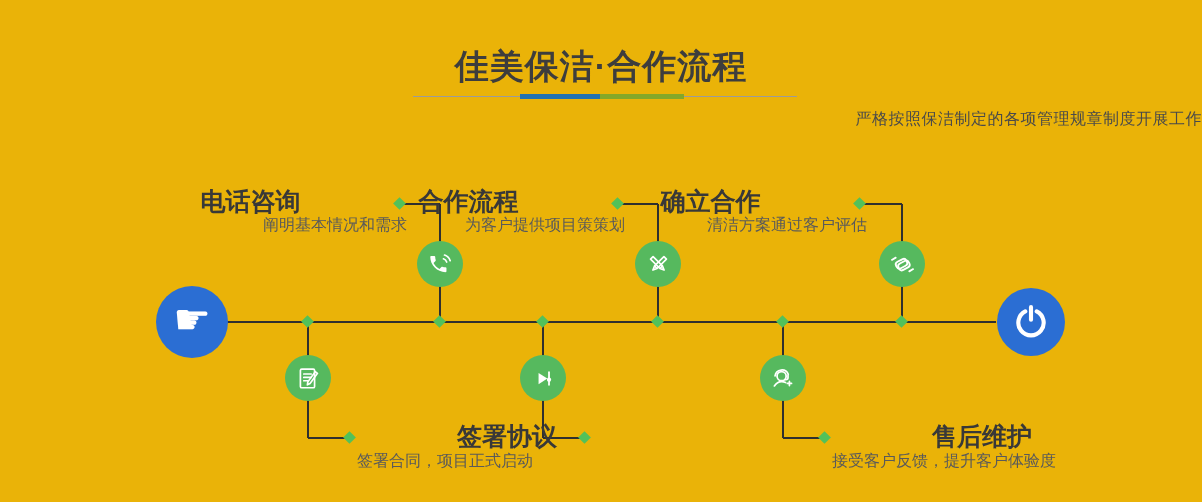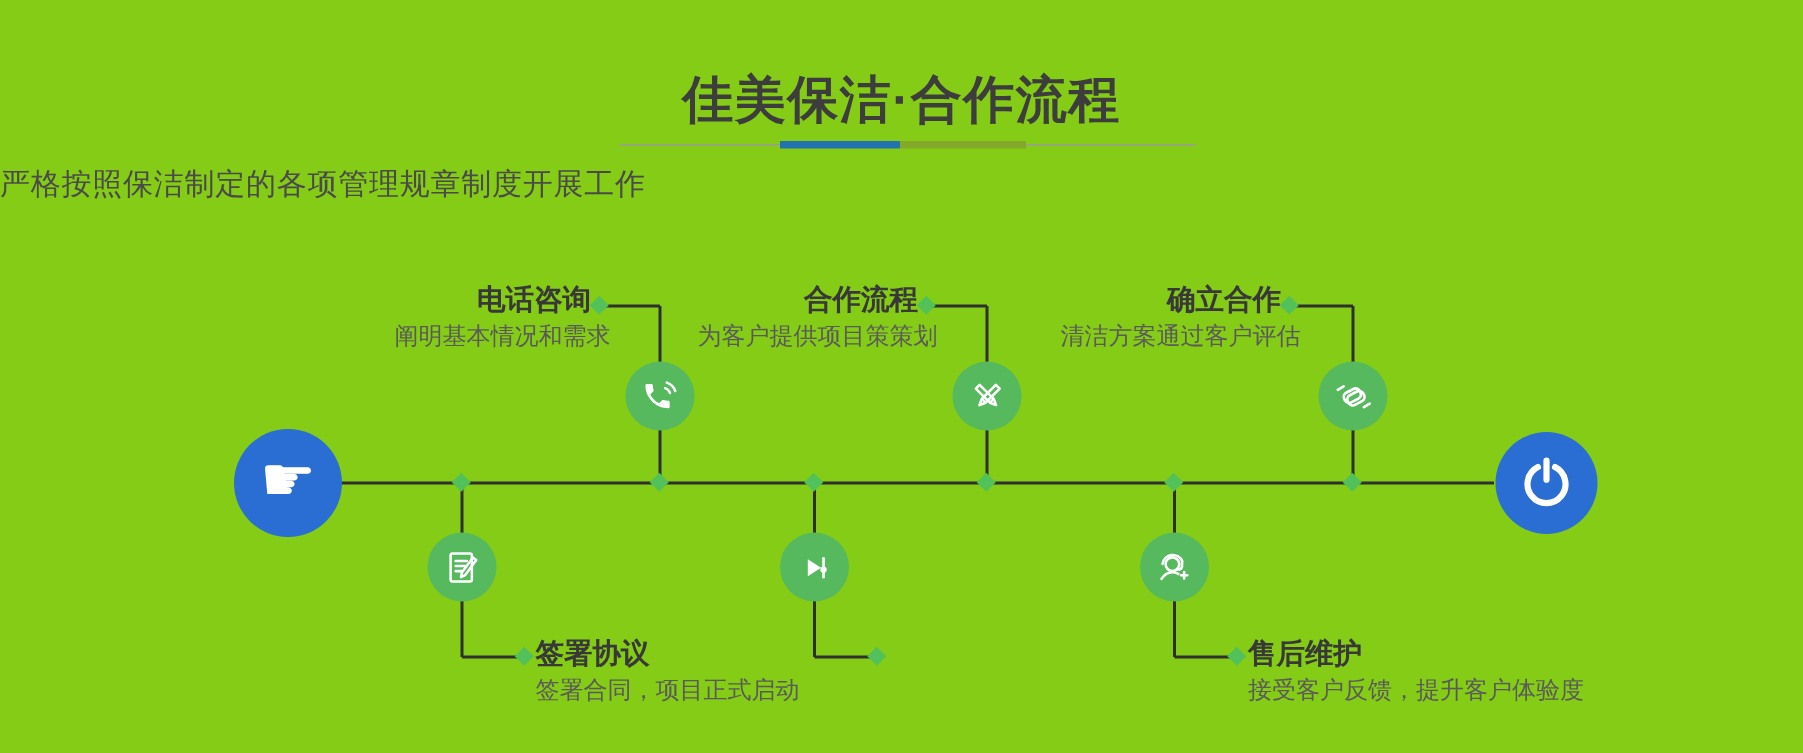--- a/index.html
+++ b/index.html
@@ -10,31 +10,31 @@
     --divider-blue:#2272b0;
     --divider-green:#84a829;
     --title-text:#3d3d3d;
     --subtitle-text:#4a4a4a;
     --step-title-text:#383838;
     --step-desc-text:#5a5a5a;
   }
   *{margin:0;padding:0;box-sizing:border-box;}
   html,body{background:#fff;}
   body{font-family:"Liberation Sans","DejaVu Sans",sans-serif;}
-  .canvas{position:relative;width:1202px;height:502px;background:#84cc16;overflow:hidden;}
+  .canvas{position:relative;width:1202px;height:502px;background:#eab308;overflow:hidden;}
 
   
   .page-title{position:absolute;left:0;top:44px;width:100%;text-align:center;
     font-size:34px;font-weight:bold;color:var(--title-text);letter-spacing:1px;}
   .divider-line{position:absolute;left:413px;top:96px;width:384px;height:1px;background:#9b9b9b;}
   .divider-seg{position:absolute;top:94px;height:5px;}
   .divider-seg.blue{left:520px;width:80px;background:var(--divider-blue);}
   .divider-seg.green{left:600px;width:84px;background:var(--divider-green);}
-  .page-subtitle{position:absolute;left:0;top:109px;width:100%;text-align:left;
-    font-size:20px;color:var(--subtitle-text);letter-spacing:.5px;}
+  .page-subtitle{position:absolute;left:0;top:109px;width:100%;text-align:right;
+    font-size:16px;color:var(--subtitle-text);letter-spacing:.5px;}
 
   
   .hline,.vline,.hconn{position:absolute;background:var(--line-dark);}
   .hline.main{left:226px;top:321px;width:770px;height:1.5px;}
   .vline{width:1.5px;}
   .v-up{top:204px;height:118px;}
   .v-dn{top:322px;height:116px;}
   .v1{left:439px;} .v2{left:657px;} .v3{left:901px;}
   .v4{left:307px;} .v5{left:542px;} .v6{left:782px;}
   .hconn{height:1.5px;top:203px;}
@@ -61,21 +61,21 @@
   .cg4{left:285px;} .cg5{left:520px;} .cg6{left:760px;}
   .node{position:absolute;border-radius:50%;background:var(--node-blue);
     display:flex;align-items:center;justify-content:center;z-index:2;}
   .node.start{left:156px;top:286px;width:72px;height:72px;}
   .node.end{left:997px;top:288px;width:68px;height:68px;}
   .hand-glyph{color:#fff;font-size:42px;line-height:1;font-family:"DejaVu Sans",sans-serif;
     transform:translateY(-2px);}
 
   
   .label{position:absolute;width:300px;z-index:1;}
-  .label .step-title{font-size:19px;font-weight:600;color:var(--step-title-text);line-height:22px;}
+  .label .step-title{font-size:25px;font-weight:600;color:var(--step-title-text);line-height:22px;text-align:center;}
   .label .step-desc{font-size:16px;color:var(--step-desc-text);line-height:20px;margin-top:3px;}
   .label.top{text-align:right;top:190px;}
   .label.top .step-title{padding-right:13px;}
   .lt1{right:795px;} .lt2{right:577px;} .lt3{right:335px;}
   .label.bot{text-align:left;top:426px;font-family:Liberation Serif, serif;}
   .lb1{left:357px;} .lb2{left:592px;} .lb3{left:832px;}
 
   svg{display:block;}
 </style>
 </head>

